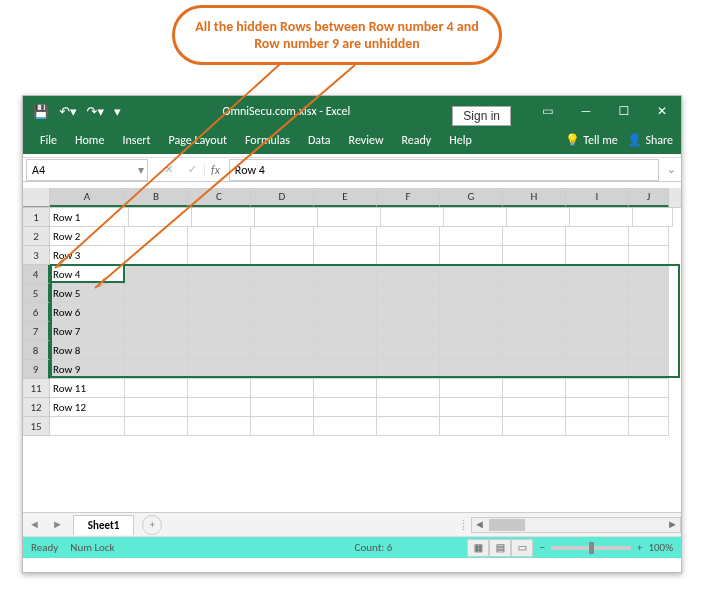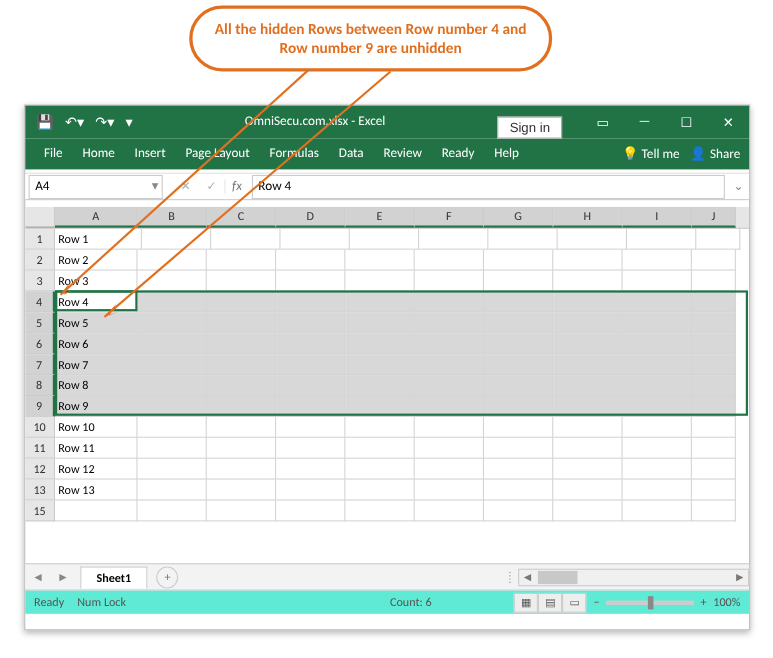--- a/index.html
+++ b/index.html
@@ -257,61 +257,35 @@
           <div class="cell sel" style="width: 63px;"></div>
           <div class="cell sel" style="width: 63px;"></div>
           <div class="cell sel" style="width: 63px;"></div>
           <div class="cell sel" style="width: 63px;"></div>
           <div class="cell sel" style="width: 63px;"></div>
           <div class="cell sel" style="width: 63px;"></div>
           <div class="cell sel" style="width: 63px;"></div>
           <div class="cell sel" style="width: 40px;"></div>
         </div>
         <div class="row">
-          <div class="rh">10</div>
-          <div class="cell" style="width: 75px;">Row 10</div>
-          <div class="cell" style="width: 63px;"></div>
-          <div class="cell" style="width: 63px;"></div>
-          <div class="cell" style="width: 63px;"></div>
-          <div class="cell" style="width: 63px;"></div>
-          <div class="cell" style="width: 63px;"></div>
-          <div class="cell" style="width: 63px;"></div>
-          <div class="cell" style="width: 63px;"></div>
-          <div class="cell" style="width: 63px;"></div>
-          <div class="cell" style="width: 40px;"></div>
-        </div>
-        <div class="row">
           <div class="rh">11</div>
           <div class="cell" style="width: 75px;">Row 11</div>
           <div class="cell" style="width: 63px;"></div>
           <div class="cell" style="width: 63px;"></div>
           <div class="cell" style="width: 63px;"></div>
           <div class="cell" style="width: 63px;"></div>
           <div class="cell" style="width: 63px;"></div>
           <div class="cell" style="width: 63px;"></div>
           <div class="cell" style="width: 63px;"></div>
           <div class="cell" style="width: 63px;"></div>
           <div class="cell" style="width: 40px;"></div>
         </div>
         <div class="row">
           <div class="rh">12</div>
           <div class="cell" style="width: 75px;">Row 12</div>
-          <div class="cell" style="width: 63px;"></div>
-          <div class="cell" style="width: 63px;"></div>
-          <div class="cell" style="width: 63px;"></div>
-          <div class="cell" style="width: 63px;"></div>
-          <div class="cell" style="width: 63px;"></div>
-          <div class="cell" style="width: 63px;"></div>
-          <div class="cell" style="width: 63px;"></div>
-          <div class="cell" style="width: 63px;"></div>
-          <div class="cell" style="width: 40px;"></div>
-        </div>
-        <div class="row">
-          <div class="rh">13</div>
-          <div class="cell" style="width: 75px;">Row 13</div>
           <div class="cell" style="width: 63px;"></div>
           <div class="cell" style="width: 63px;"></div>
           <div class="cell" style="width: 63px;"></div>
           <div class="cell" style="width: 63px;"></div>
           <div class="cell" style="width: 63px;"></div>
           <div class="cell" style="width: 63px;"></div>
           <div class="cell" style="width: 63px;"></div>
           <div class="cell" style="width: 63px;"></div>
           <div class="cell" style="width: 40px;"></div>
         </div>

